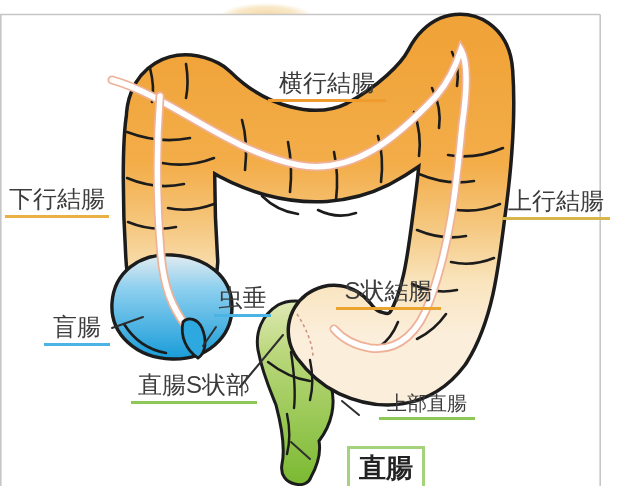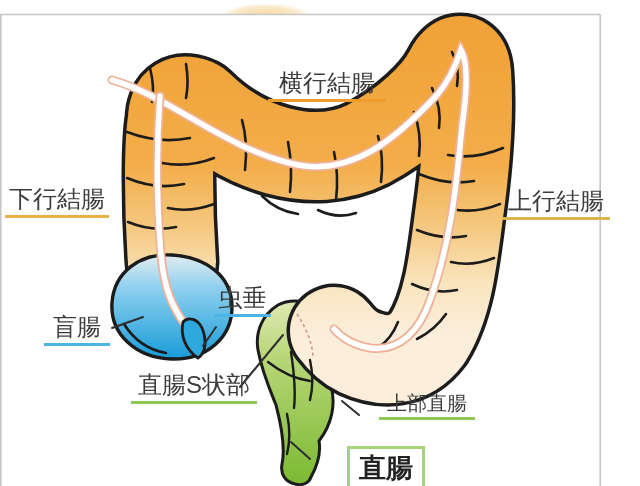--- a/index.html
+++ b/index.html
@@ -195,19 +195,20 @@
       <line x1="216" y1="327" x2="203" y2="346"></line>
       <line x1="240" y1="387" x2="283" y2="335"></line>
       <line x1="291" y1="442" x2="310" y2="459"></line>
       <line x1="359" y1="415" x2="342" y2="401"></line>
     </g>
   </svg>
 
   <div class="label u-orange1 lb-transverse">横行結腸</div>
   <div class="label u-orange2 lb-descending">下行結腸</div>
   <div class="label u-orange3 lb-ascending">上行結腸</div>
+  <div class="label u-orange4 lb-sigmoid">S状結腸</div>
   <div class="label u-blue lb-cecum">盲腸</div>
   <div class="label u-blue lb-appendix">虫垂</div>
   <div class="label u-green lb-rectosigmoid">直腸S状部</div>
   <div class="label u-green lb-upper-rectum">上部直腸</div>
   <div class="rect-box">直腸</div>
 
 </div>
 
 </body></html>

